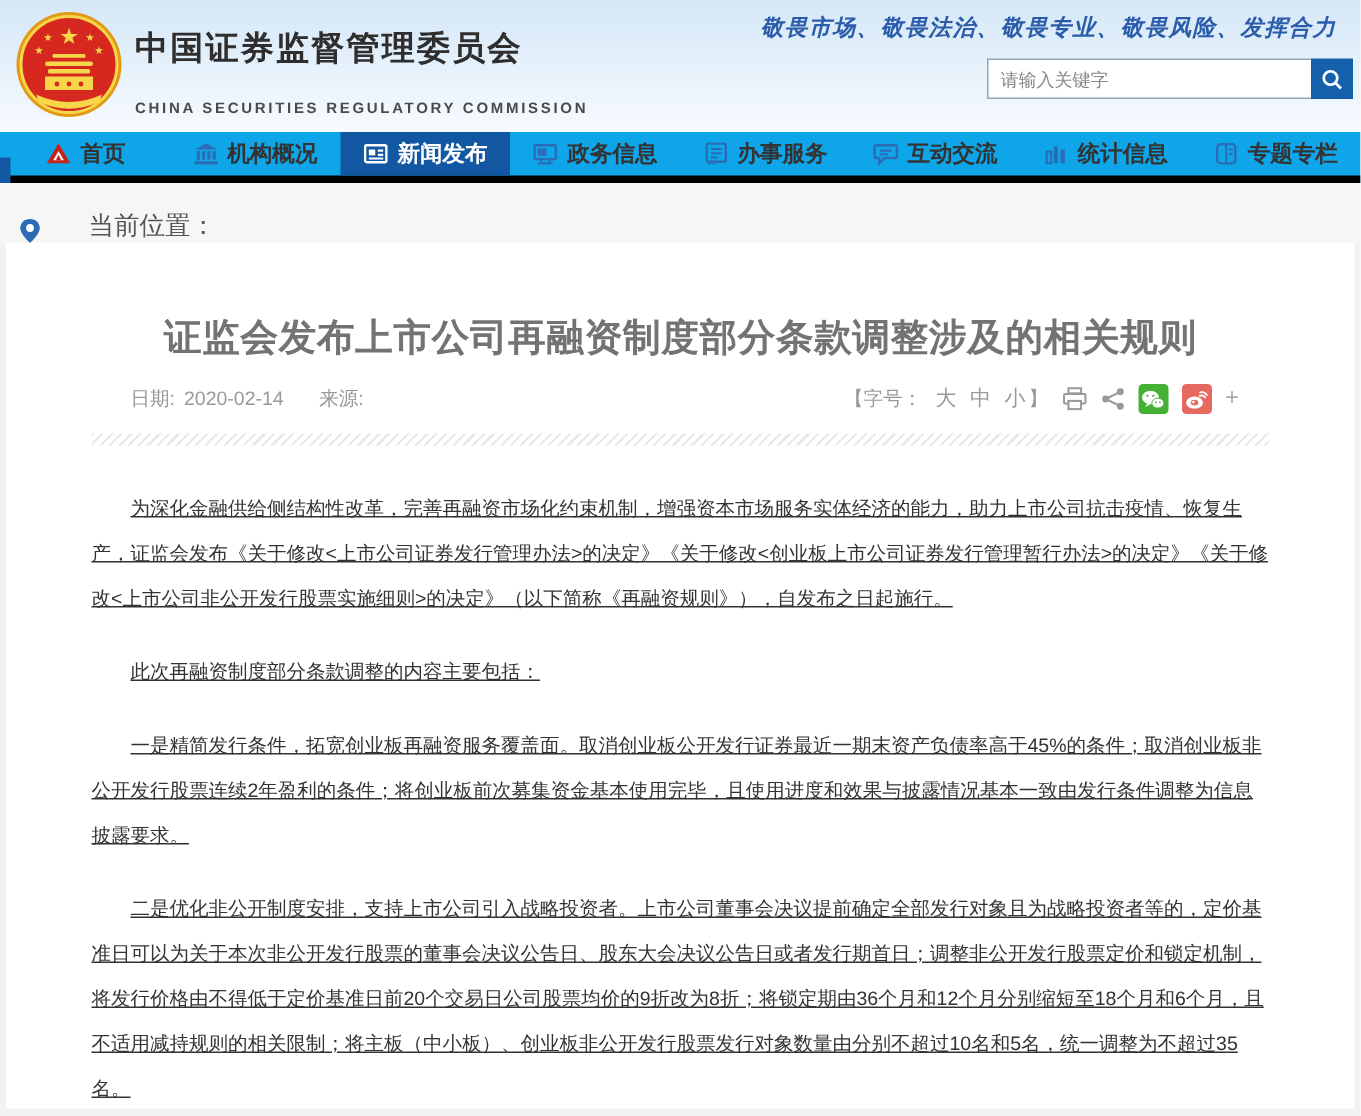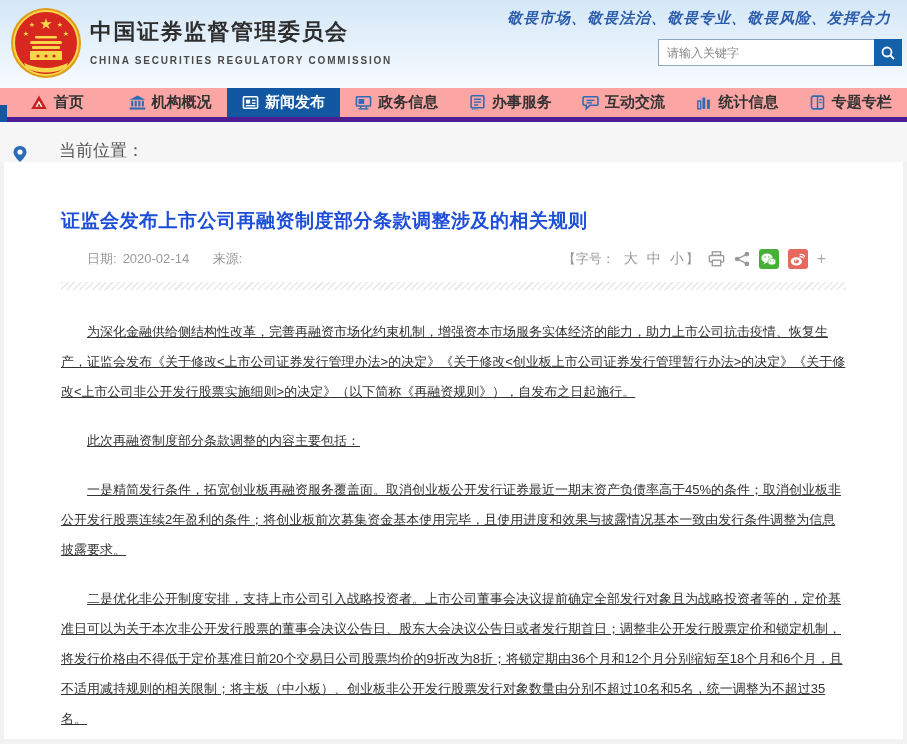--- a/index.html
+++ b/index.html
@@ -4,43 +4,43 @@
 <style>
   * { box-sizing: border-box; margin: 0; padding: 0; }
   html,body { width: 907px; height: 744px; overflow: hidden; }
   body { font-family: "Liberation Sans", "DejaVu Sans", sans-serif; background: #f2f2f2; position: relative; }
 
   
   .header { height: 88px; background: linear-gradient(180deg, #d5e7f7 0%, #e7f2fb 55%, #f7fbff 100%); position: relative; }
   .emblem { position: absolute; left: 10px; top: 7px; width: 72px; height: 72px; }
   .org { position: absolute; left: 90px; top: 17px; }
   .org-cn { font-size: 22px; font-weight: bold; color: #2e2e2e; letter-spacing: 1.5px; }
-  .org-en { font-size: 10px; color: #4a4a4a; letter-spacing: 1.8px; margin-top: 8px; font-weight: bold; }
+  .org-en { font-size: 10px; color: #4a4a4a; letter-spacing: 1.8px; margin-top: 20px; font-weight: bold; }
   .slogan { position: absolute; right: 16px; top: 9px; font-family: "DejaVu Serif", "Liberation Serif", serif; font-style: italic; font-weight: bold; color: #2a5caa; font-size: 15px; letter-spacing: 1px; }
   .search { position: absolute; right: 5px; top: 39px; display: flex; align-items: center; border-radius: 10px; }
   .search input { width: 216px; height: 27px; border: 1px solid #8fa6bb; border-right: none; padding: 0 8px; font-size: 12px; color: #333; outline: none; background: #fff; }
   .search input::placeholder { color: #888; }
   .search-btn { width: 28px; height: 27px; background: #1560ab; border: none; display: flex; align-items: center; justify-content: center; cursor: pointer; }
 
   
-  .nav { display: flex; height: 34px; background: #fca5a5; border-bottom: 5px solid #4c1d95; position: relative; }
+  .nav { display: flex; height: 34px; background: #0ea5e9; border-bottom: 5px solid #000000; position: relative; }
   .nav::before { content: ""; position: absolute; left: 0; bottom: -5px; width: 7px; height: 17px; background: #1257a2; }
   .nav-item { flex: 1; display: flex; align-items: center; justify-content: center; gap: 6px; font-size: 15px; font-weight: bold; color: #333; cursor: pointer; }
   .nav-item .nicon { display: flex; color: #2b6cb5; }
   .nav-item.active { background: #1257a2; color: #fff; }
   .nav-item.active .nicon { color: #fff; }
 
   
   .breadcrumb { height: 40px; background: #f6f6f6; display: flex; align-items: flex-end; padding-left: 13px; font-size: 17px; color: #555; gap: 25px; }
   .breadcrumb .bc-prefix { margin: 0 6px 0 7px; }
   .breadcrumb .bc-path { color: #555; cursor: pointer; }
 
   
   .content { margin: 0 4px; background: #fff; height: 577px; padding: 46px 57px 0; }
-  .article-title { text-align: left; font-size: 19px; font-weight: bold; color: #1d4ed8; letter-spacing: 0.5px; }
+  .article-title { text-align: center; font-size: 25px; font-weight: bold; color: #737373; letter-spacing: 0.5px; }
   .meta { display: flex; justify-content: space-between; align-items: center; margin-top: 15px; padding: 0 20px 0 26px; font-size: 13px; color: #999; }
   .meta-left span { margin-right: 6px; }
   .meta-right { display: flex; align-items: center; gap: 9px; color: #999; }
   .meta-right .fs { font-size: 14px; cursor: pointer; }
   .share-ic { display: flex; align-items: center; justify-content: center; cursor: pointer; }
   .sq { width: 20px; height: 20px; border-radius: 3px; display: flex; align-items: center; justify-content: center; }
   .sq.wechat { background: #45b035; }
   .sq.weibo { background: #e6695f; }
   .plus { font-size: 16px; color: #aaa; cursor: pointer; }
   .divider { height: 8px; margin-top: 13px; background: repeating-linear-gradient(135deg, #e9e9e9 0, #e9e9e9 1.5px, #ffffff 1.5px, #ffffff 4.5px); }

